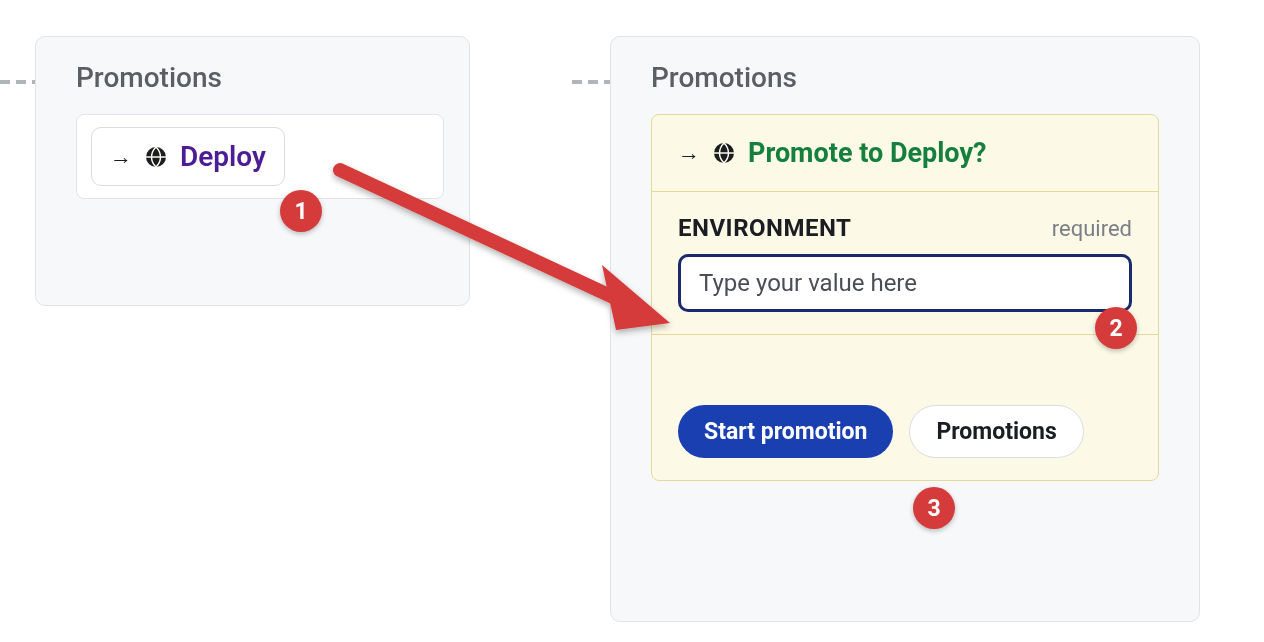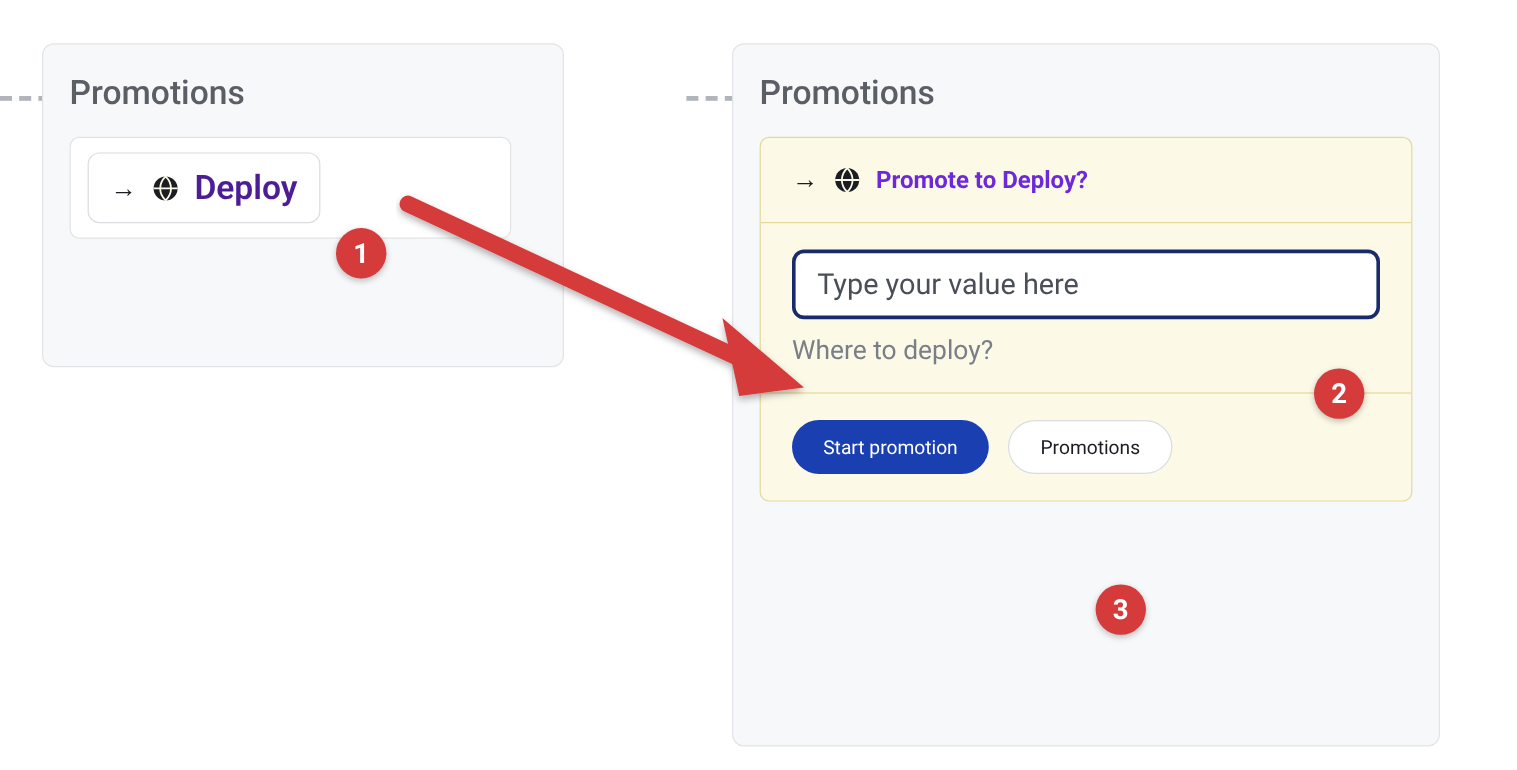--- a/index.html
+++ b/index.html
@@ -13,21 +13,21 @@
       width: 1264px;
       height: 642px;
       position: relative;
       overflow: hidden;
     }
     .panel {
       position: absolute;
       background: #f7f8fa;
       border: 1px solid #e1e3e6;
       border-radius: 10px;
-      padding: 24px 22px;
+      padding: 24px 40px;
     }
     .panel-left {
       left: 35px;
       top: 36px;
       width: 435px;
       height: 270px;
     }
     .panel-right {
       left: 610px;
       top: 36px;
@@ -69,23 +69,23 @@
       overflow: hidden;
     }
     .promote-header {
       padding: 22px 26px;
       display: flex;
       align-items: center;
       gap: 12px;
       border-bottom: 1px solid #e5d99a;
     }
     .promote-title {
-      font-size: 20px;
-      font-weight: 700;
-      color: #6d28d9;
+      font-size: 27px;
+      font-weight: 700;
+      color: #15803d;
     }
     .promote-body {
       padding: 22px 26px;
       border-bottom: 1px solid #e5d99a;
     }
     .field-row {
       display: flex;
       justify-content: space-between;
       align-items: baseline;
       margin-bottom: 12px;
@@ -118,25 +118,26 @@
       color: #7a7f87;
       margin-top: 14px;
     }
     .promote-footer {
       padding: 22px 26px;
       display: flex;
       gap: 16px;
     }
     .btn {
       font-family: inherit;
-      font-size: 16px;
-      font-weight: 400;
+      font-size: 23px;
+      font-weight: 700;
       padding: 12px 26px;
       border-radius: 28px;
       cursor: pointer;
+      margin-top: 48px;
     }
     .btn-primary {
       background: #1a3fb0;
       color: #ffffff;
       border: none;
     }
     .btn-secondary {
       background: #ffffff;
       color: #1a1d21;
       border: 1px solid #d9dce0;
@@ -228,22 +229,25 @@
       <span class="arrow-icon">→</span>
       <span class="globe-icon">
         <svg viewBox="0 0 24 24">
             <circle cx="12" cy="12" r="10" fill="#1a1d21"></circle>
             <path d="M2 12h20M12 2c3 3 4.5 7 4.5 10s-1.5 7-4.5 10c-3-3-4.5-7-4.5-10S9 5 12 2z" fill="none" stroke="#fdf9e7" stroke-width="1.5"></path>
           </svg>
       </span>
       <span class="promote-title">Promote to Deploy?</span>
     </div>
     <div class="promote-body">
+      <div class="field-row">
+        <span class="field-label">ENVIRONMENT</span>
+        <span class="field-required">required</span>
+      </div>
       <input class="field-input" type="text" placeholder="Type your value here" style="">
-      <div class="field-hint">Where to deploy?</div>
     </div>
     <div class="promote-footer">
       <button class="btn btn-primary">Start promotion</button>
       <button class="btn btn-secondary">Promotions</button>
     </div>
   </div>
 </div>
 
 <svg class="annotation-arrow" viewBox="0 0 370 200">
   <defs>

